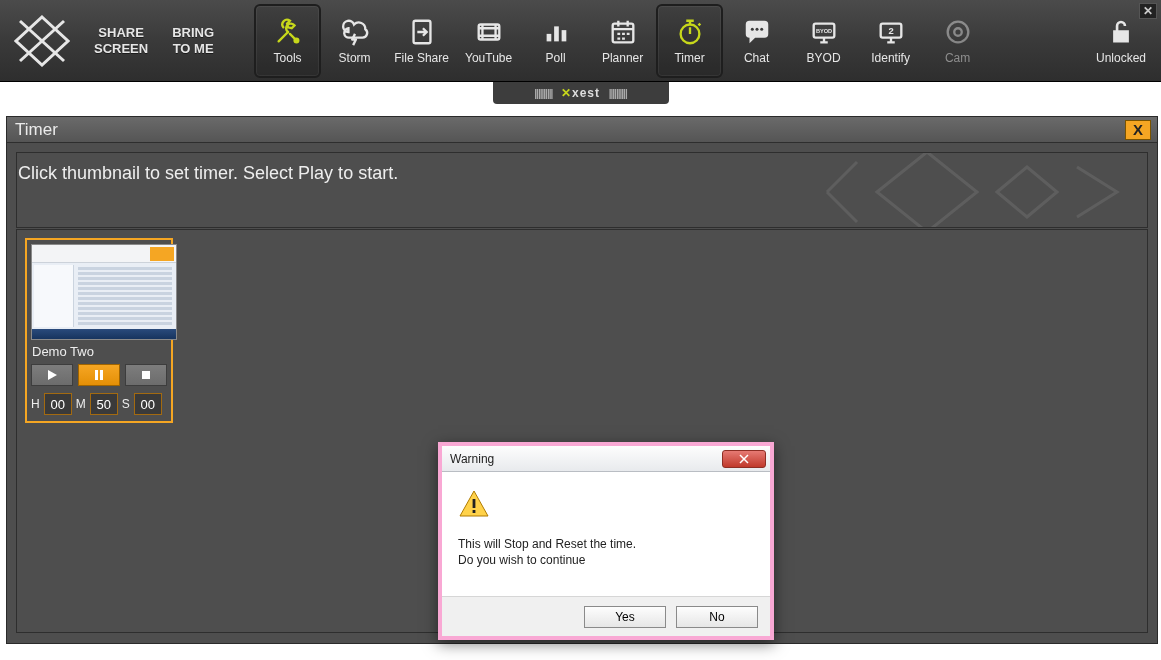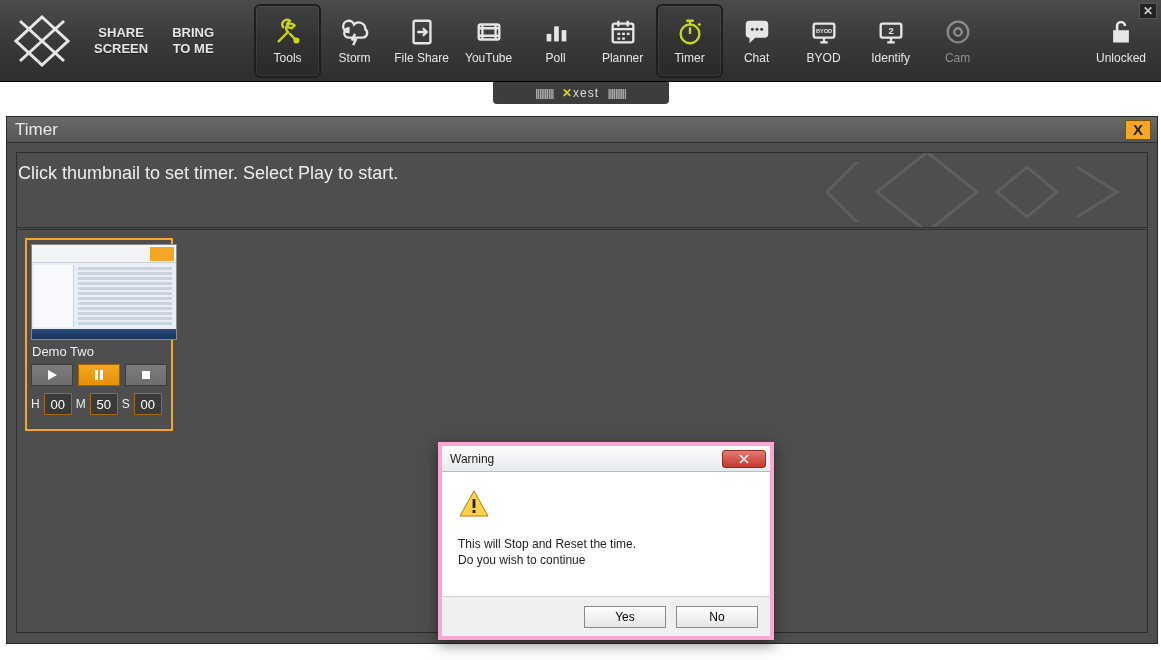--- a/index.html
+++ b/index.html
@@ -156,21 +156,21 @@
     border: 1px solid #2e2e2e;
     background: #4e4e4e;
     padding: 8px;
   }
 
   
   .card {
     width: 148px;
     border: 2px solid #f5a623;
     background: #4e4e4e;
-    padding: 4px 4px 14px;
+    padding: 4px 4px 6px;
   }
   .thumb {
     width: 146px; height: 96px;
     background: #e9eef5;
     border: 1px solid #8a8a8a;
     position: relative;
     overflow: hidden;
   }
   .thumb::after {
     content: "";
@@ -465,21 +465,21 @@
         <path d="M10 14V9a6 6 0 0 1 12 0h-3a3 3 0 0 0-6 0v5h12v14H7V14z"></path>
           </g>
         </svg>
     </span>
     <span>Unlocked</span>
   </div>
 </div>
 
 <div class="xest-tab">
   <span class="ticks">||||||||||</span>
-  &nbsp;&nbsp;<span class="x">✕</span><span style="font-weight:400;">xest</span>&nbsp;&nbsp;
+  &nbsp;&nbsp;<span class="x">✕</span><span style="font-weight:700;">xest</span>&nbsp;&nbsp;
   <span class="ticks">||||||||||</span>
 </div>
 
 <div class="panel">
   <div class="panel-title">
     <span>Timer</span>
     <div style="flex:1"></div>
     <div class="px">X</div>
   </div>
 

